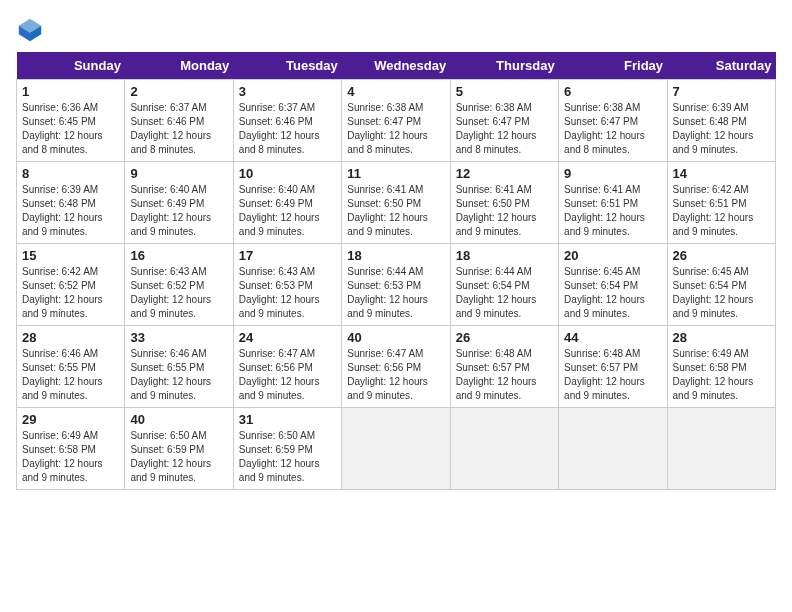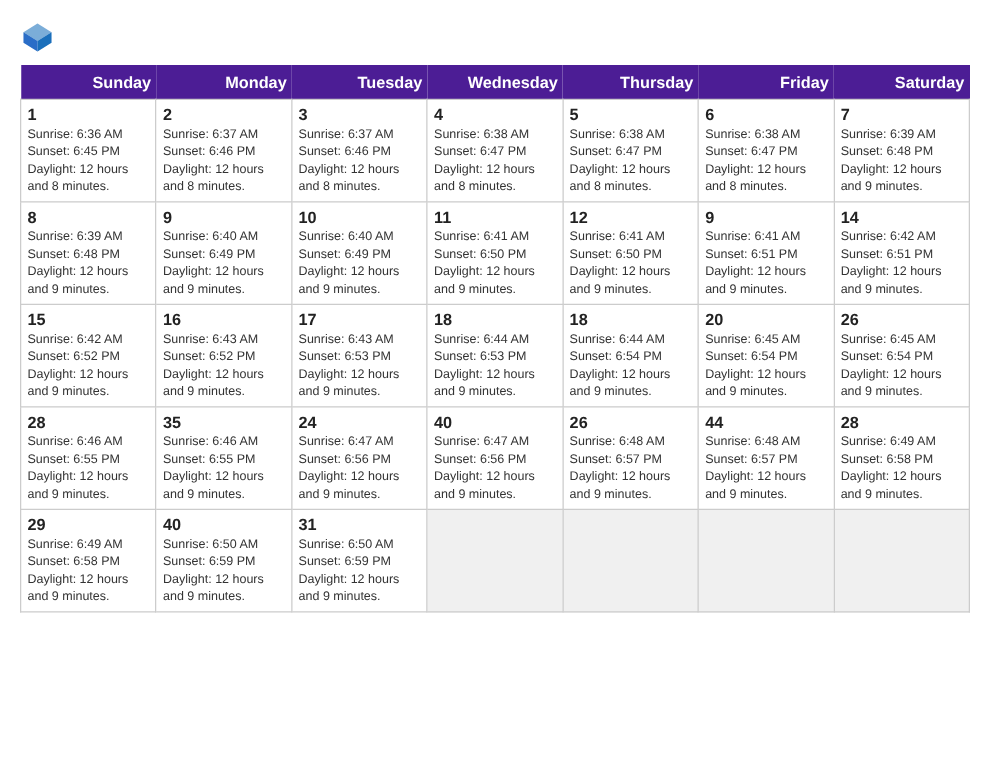--- a/index.html
+++ b/index.html
@@ -294,21 +294,21 @@
       <tr>
         <td>
         <div class="day-num">28</div>
         <div class="day-detail">
           Sunrise: 6:46 AM<br>
           Sunset: 6:55 PM<br>
           Daylight: 12 hours<br>and 9 minutes.
         </div>
       </td>
         <td>
-        <div class="day-num">35</div>
+        <div class="day-num">33</div>
         <div class="day-detail">
           Sunrise: 6:46 AM<br>
           Sunset: 6:55 PM<br>
           Daylight: 12 hours<br>and 9 minutes.
         </div>
       </td>
         <td>
         <div class="day-num">24</div>
         <div class="day-detail">
           Sunrise: 6:47 AM<br>

